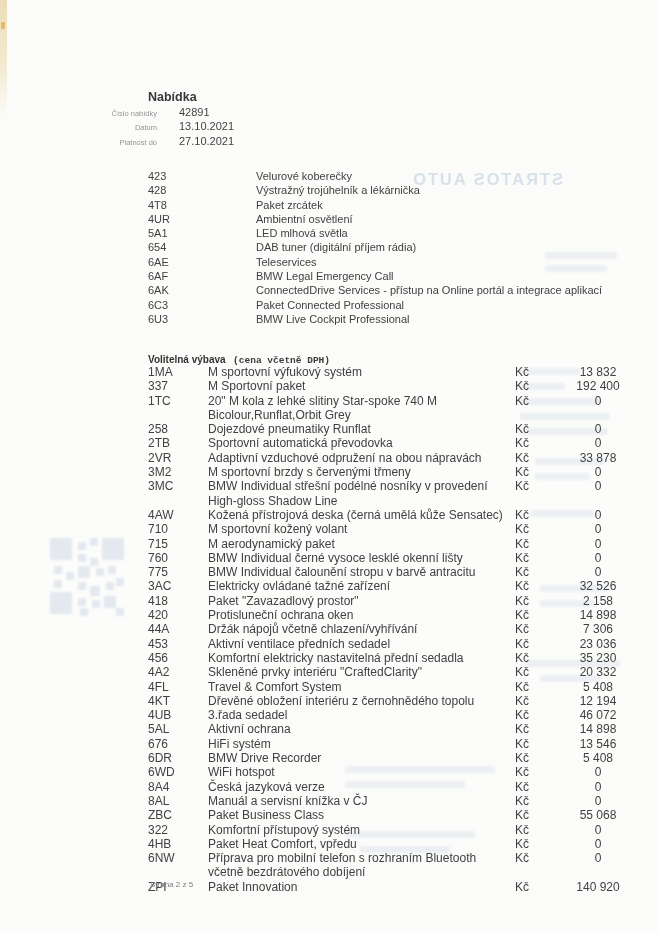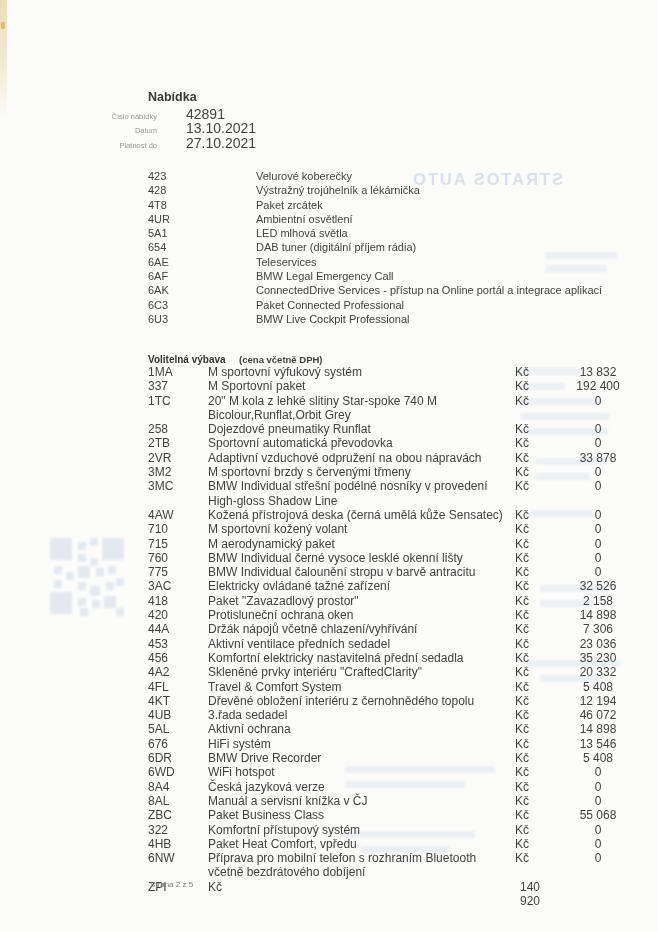--- a/index.html
+++ b/index.html
@@ -25,30 +25,30 @@
     filter:blur(0.5px); white-space:nowrap;
   }
   .smudge { position:absolute; background:#c6d3e1; opacity:.28; border-radius:2px; filter:blur(1.1px); height:7px; }
   .ghost-qr { position:absolute; left:50px; top:538px; opacity:.5; filter:blur(1.2px); }
 
   
   .doc-title { position:absolute; top:90px; left:148px; font-size:12.5px; font-weight:bold; color:#383838; }
   .meta-list { position:absolute; top:106px; left:0; width:420px; }
   .meta-row { display:flex; align-items:baseline; height:14.3px; }
   .meta-label { width:125px; text-align:right; font-size:7.5px; color:#969696;margin-left:32px; }
-  .meta-value { margin-left:29px; font-size:14px; color:#434343; }
+  .meta-value { margin-left:22px; font-size:11px; color:#434343; }
 
   
   .std-list { position:absolute; top:169px; left:148px; width:505px; }
   .std-row { display:grid; grid-template-columns:60px 1fr; line-height:14.3px; font-size:11px;gap:48px; }
 
   
   .opt-heading { position:absolute; top:349px; left:148px; white-space:nowrap; }
   .opt-heading .h-main { font-size:10px; font-weight:bold; color:#333; }
-  .opt-heading .h-note { font-size:9.5px; font-weight:bold; color:#3c3c3c; margin-left:9px; }
+  .opt-heading .h-note { font-size:9.5px; font-weight:bold; color:#3c3c3c; margin-left:3px;font-family:Liberation Mono, monospace; }
 
   .opt-list { position:absolute; top:365px; left:148px; width:503px; }
   .opt-row { display:grid; grid-template-columns:60px 307px 30px 1fr; align-items:start;
     line-height:14.3px; font-size:12px; }
   .opt-row .col-desc { padding-right:4px; }
   .opt-row .col-desc .desc2 { display:block; }
   .opt-row .col-price { text-align:center; }
 
   .footer-page { position:absolute; top:880px; left:150px; width:480px; 
     font-size:8px; color:#7d7d7d; }
@@ -413,19 +413,20 @@
 
   <div class="opt-row">
     <span class="col-code">6NW</span>
     <span class="col-desc">Příprava pro mobilní telefon s rozhraním Bluetooth<span class="desc2">včetně bezdrátového dobíjení</span></span>
     <span class="col-cur">Kč</span>
     <span class="col-price">0</span>
   </div>
 
   <div class="opt-row">
     <span class="col-code">ZPI</span>
+    <span class="col-desc">Paket Innovation</span>
     <span class="col-cur">Kč</span>
     <span class="col-price">140 920</span>
   </div>
 </div>
 
   <div class="footer-page">Strana 2 z 5</div>
 </div>
 
 </body></html>

